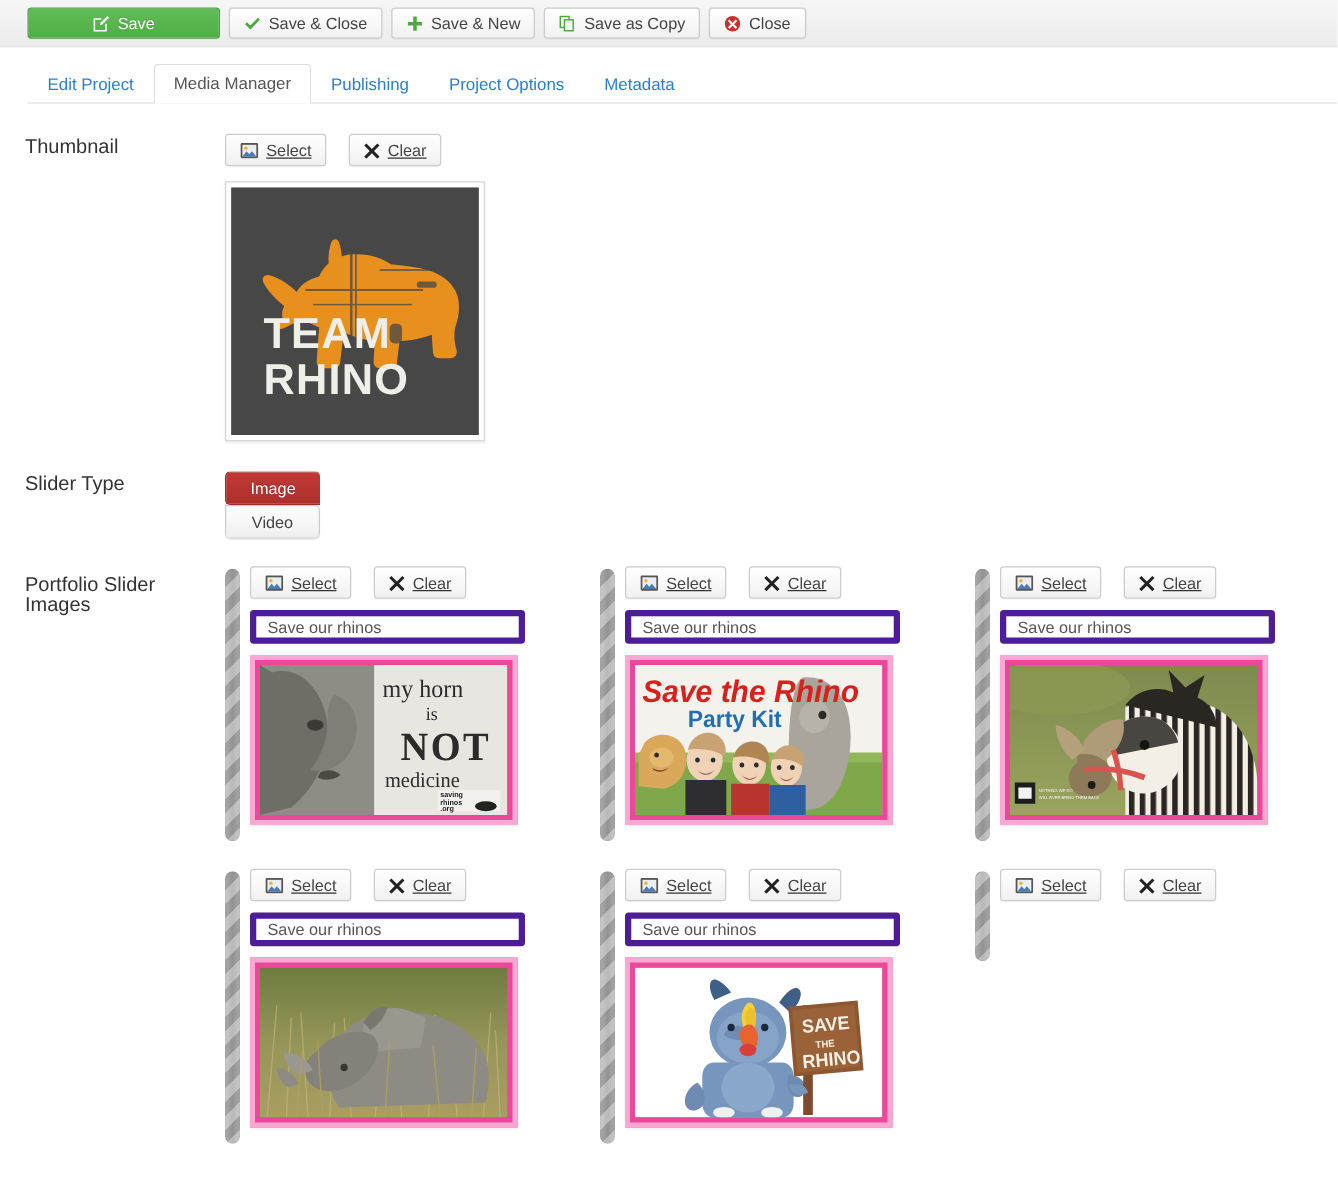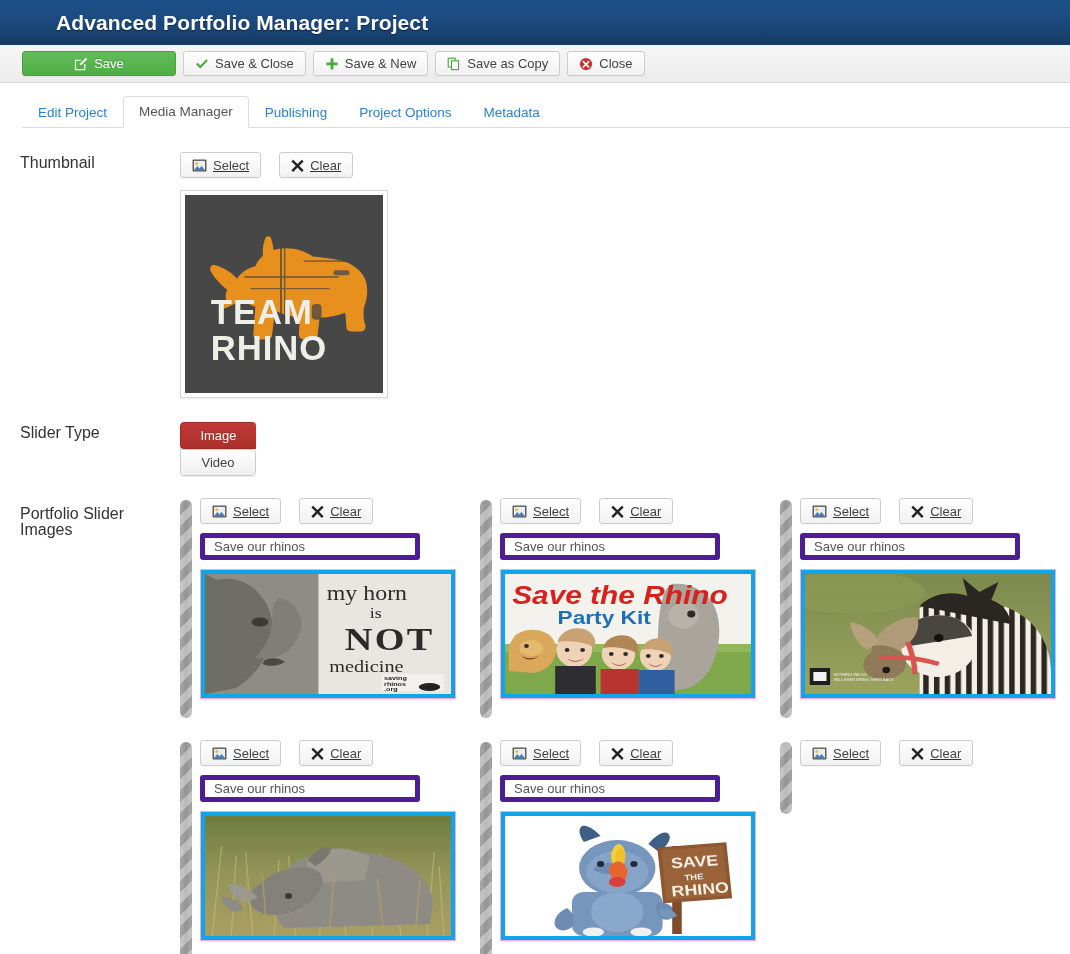--- a/index.html
+++ b/index.html
@@ -209,43 +209,40 @@
     color:#555;
     border:5px solid #4c1d95;
     border-radius:3px;
     background:#fff;
     box-shadow:inset 0 1px 1px rgba(0,0,0,.04);
     outline:none;
   }
   .title-input::placeholder{color:#9b9b9b;}
   .img-frame{
     margin-top:9px;
-    width:256px;
-    border:1px solid #f9a8d4;
-    background:#0ea5e9;
+    width:214px;
+    border:4px solid #f9a8d4;
+    background:#ec4899;
     padding:4px;
     box-sizing:border-box;
     box-shadow:0 1px 2px rgba(0,0,0,.07);
   }
   .img-inner{width:100%;height:120px;overflow:hidden;position:relative;}
   .img-inner svg{display:block;width:100%;height:100%;}
 
   .handle-tall{height:218px;}
   .handle-short{height:72px;}
 
   .pfs-label{padding-top:8px;}
 </style>
 </head>
 <body>
 
 <div class="app">
 
-  <div class="titlebar">
-    <h1>Advanced Portfolio Manager: Project</h1>
-  </div>
 
   <div class="toolbar">
 
     <div class="btn primary">
       <span class="ic">
         <svg width="14" height="14" viewBox="0 0 16 16" fill="#fff">
           <path d="M1 3h7v1.4H2.4v9.2h9.2V8H13v7H1z"></path>
           <path d="M13.6.8 15.2 2.4 8.9 8.7l-2.2.6.6-2.2z"></path>
         </svg>
       </span>

